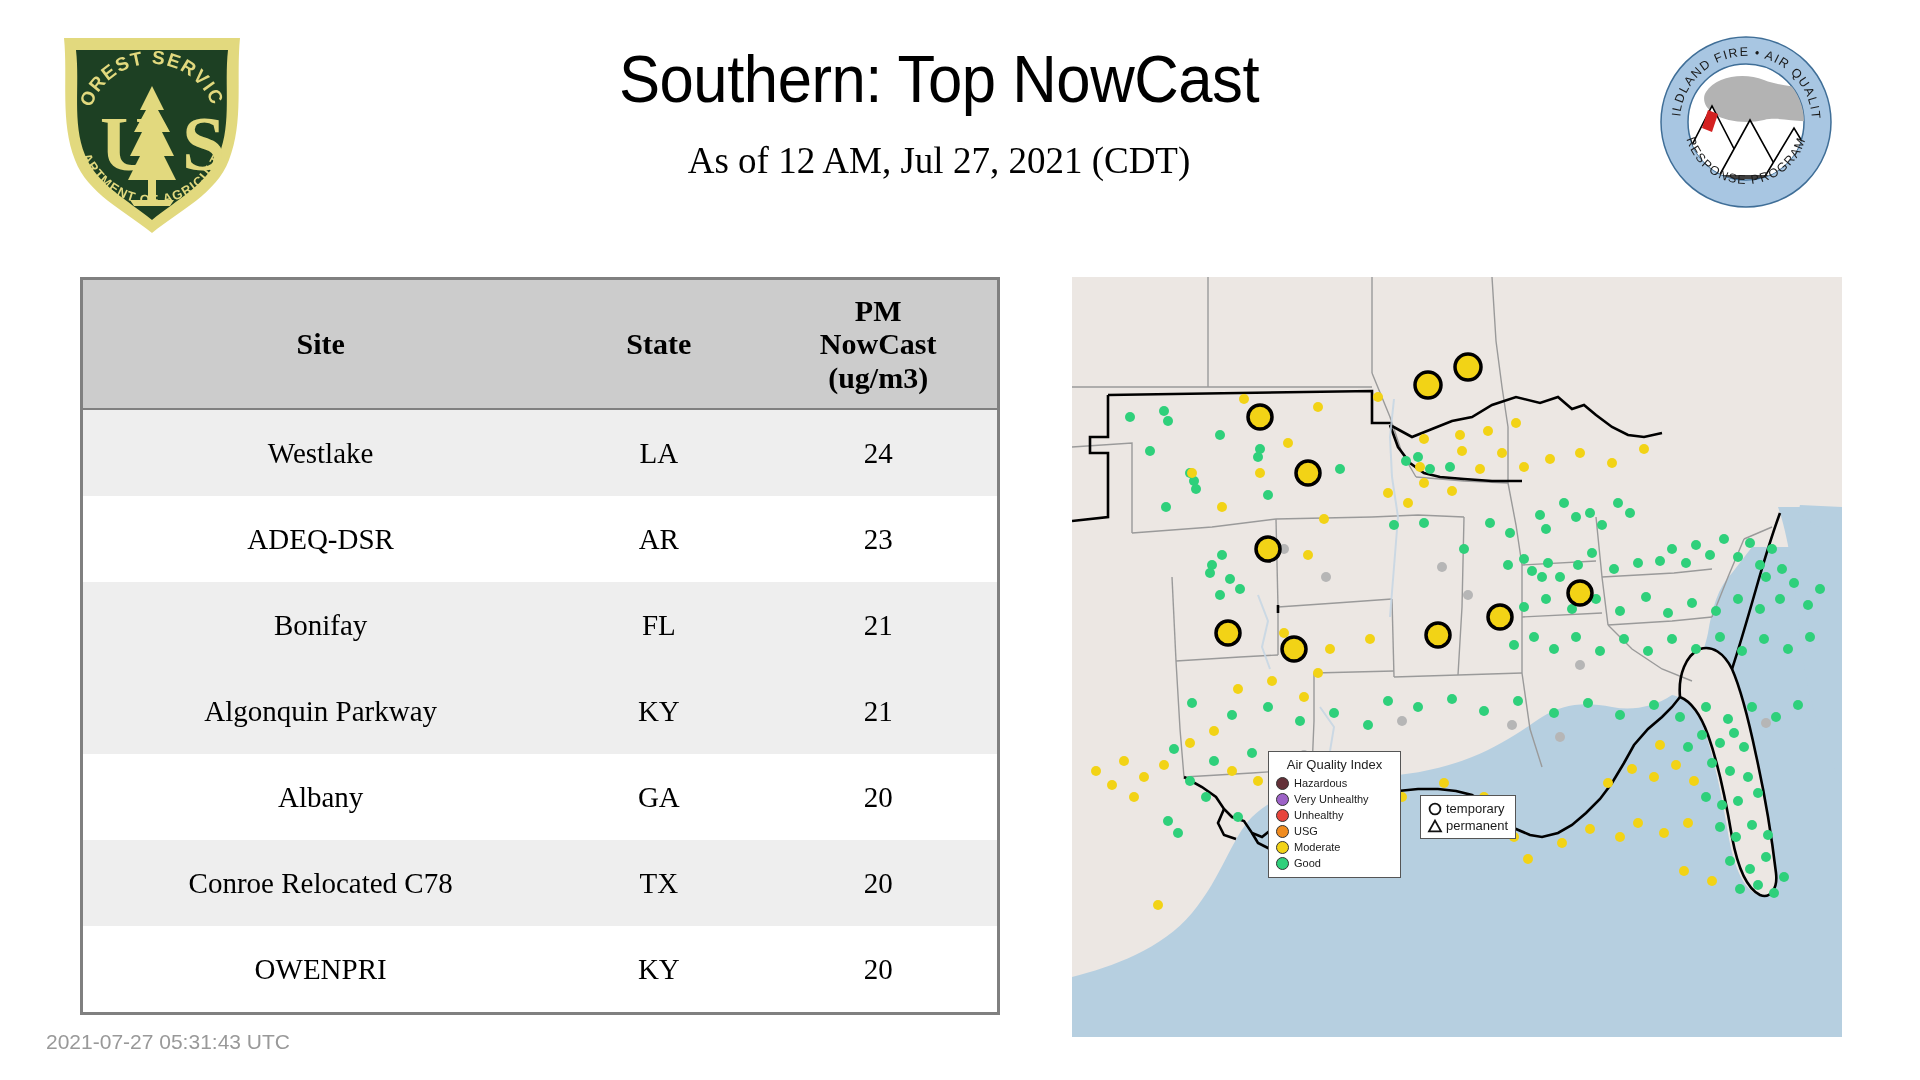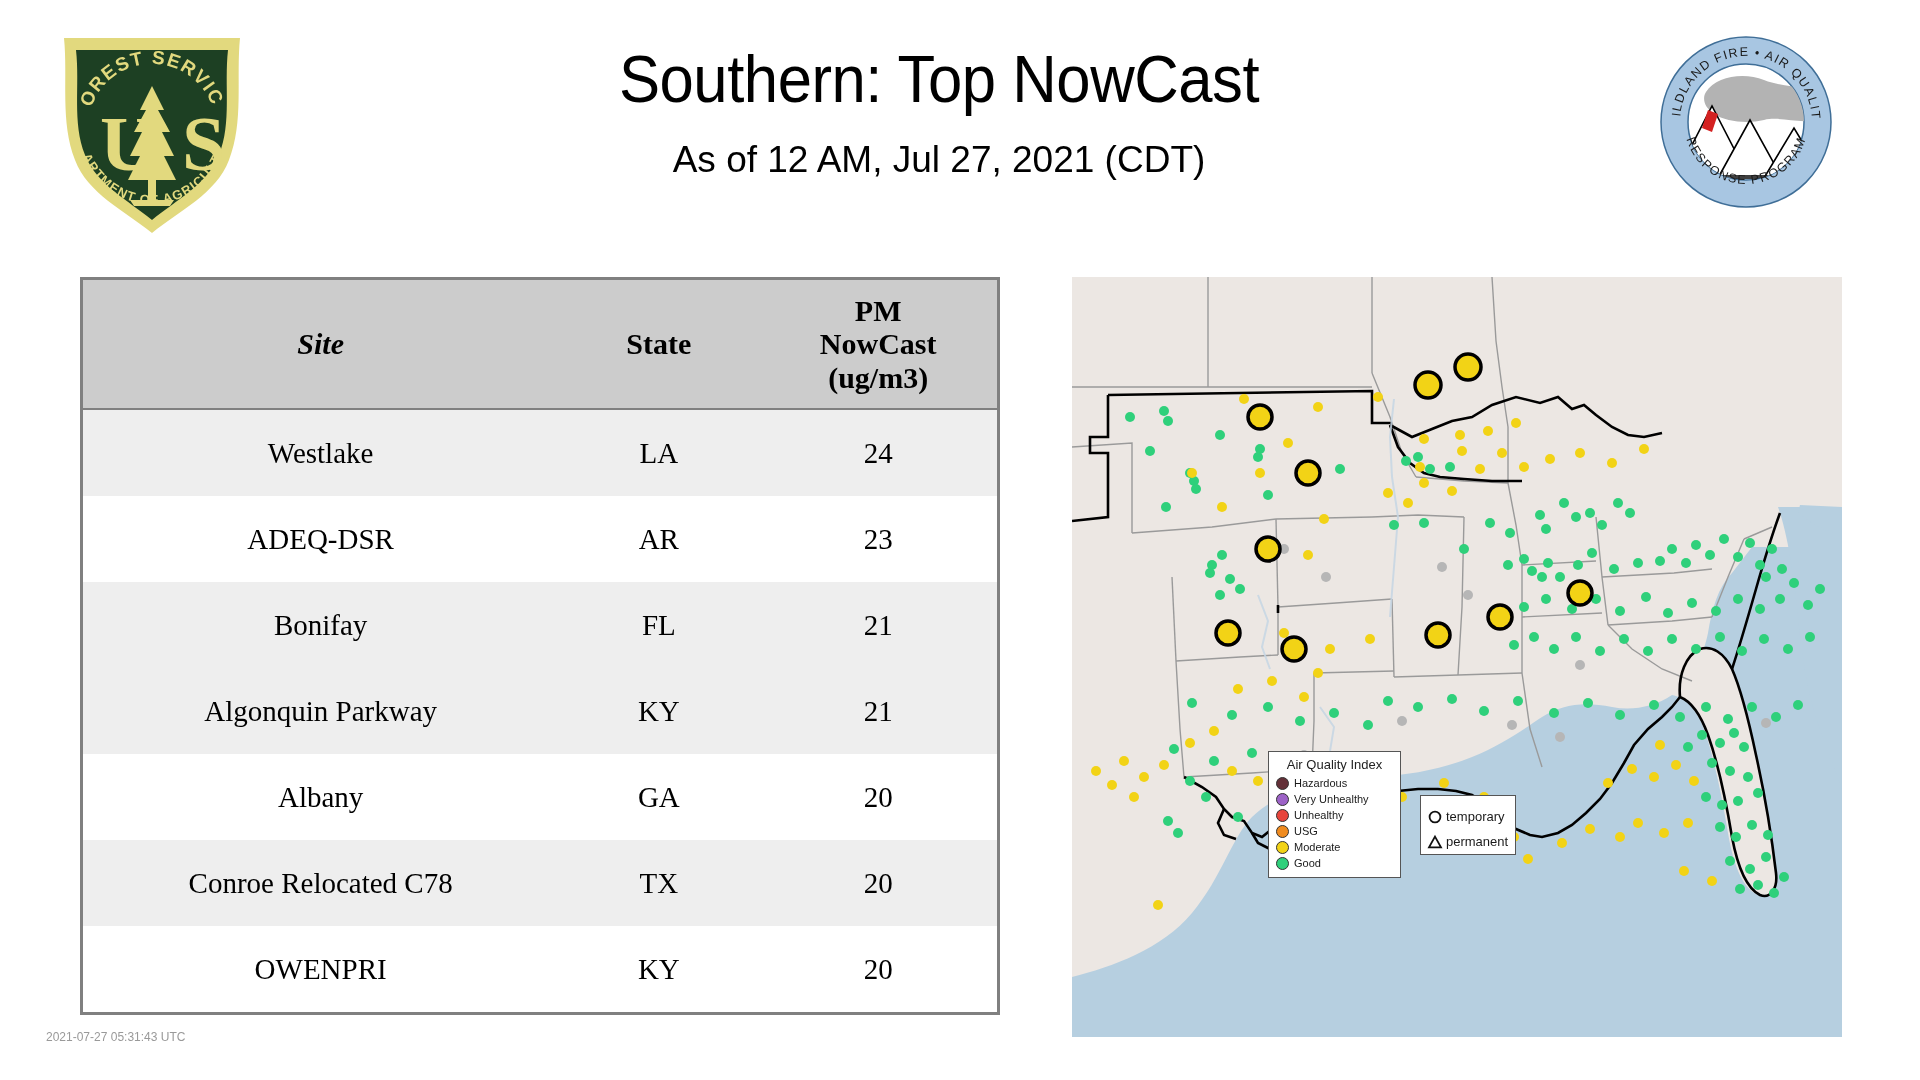--- a/index.html
+++ b/index.html
@@ -48,21 +48,21 @@
     font-size: 67px;
     font-weight: 400;
     line-height: 1.15;
     letter-spacing: -0.5px;
     color: #000000;
     white-space: nowrap;
     transform: scaleX(0.92);
   }
   #page-subtitle {
     margin-top: 22px;
-    font-family: Liberation Sans, sans-serif;
+    font-family: Liberation Serif, serif;
     font-size: 37px;
     font-weight: 400;
     color: #000000;
     white-space: nowrap;
   }
 
   
   #table-panel {
     position: absolute;
     left: 80px;
@@ -81,21 +81,21 @@
     background: #cccccc;
     font-weight: bold;
     font-size: 30px;
     color: #000000;
     padding: 6px 4px;
     text-align: center;
     vertical-align: middle;
     border-bottom: 2px solid #808080;
     line-height: 1.12;
   }
-  thead th.col-site   { width: 52%; height: 116px; font-style: italic; }
+  thead th.col-site   { width: 52%; height: 116px; }
   thead th.col-state  { width: 22%; }
   thead th.col-value  { width: 26%; }
   table.data-table tbody td {
     font-size: 29px;
     color: #000000;
     text-align: center;
     padding: 16px;
     height: 54px;
     line-height: 54px;
     white-space: nowrap;
@@ -153,30 +153,30 @@
     font-family: "Liberation Sans", sans-serif;
     line-height: 15px;
     white-space: nowrap;
   }
   #marker-legend {
     left: 348px;
     top: 518px;
     width: 96px;
     padding: 4px 6px;
   }
-  #marker-legend .legend-row { height: 17px; margin-top: 8px; }
+  #marker-legend .legend-row { height: 17px; }
   #marker-legend .legend-label { font-size: 13px; }
 
   
   #footer-timestamp {
     position: absolute;
     left: 46px;
     top: 1030px;
     font-family: "Liberation Sans", sans-serif;
-    font-size: 12px;
+    font-size: 21px;
     color: #999999;
     white-space: nowrap;
   }
 </style>
 </head>
 <body>
 
 <div id="header">
 
   <div id="usfs-logo">

